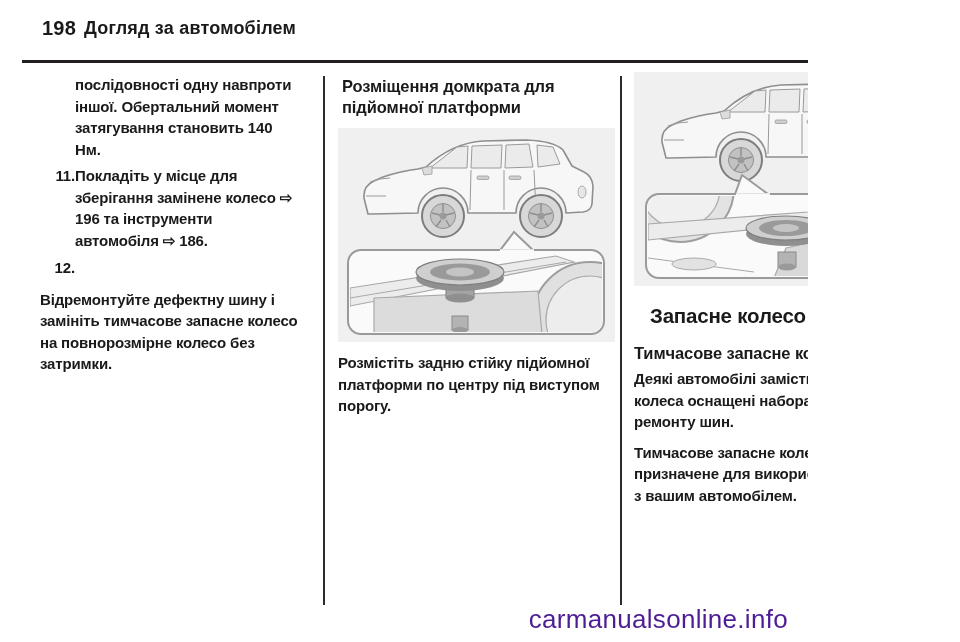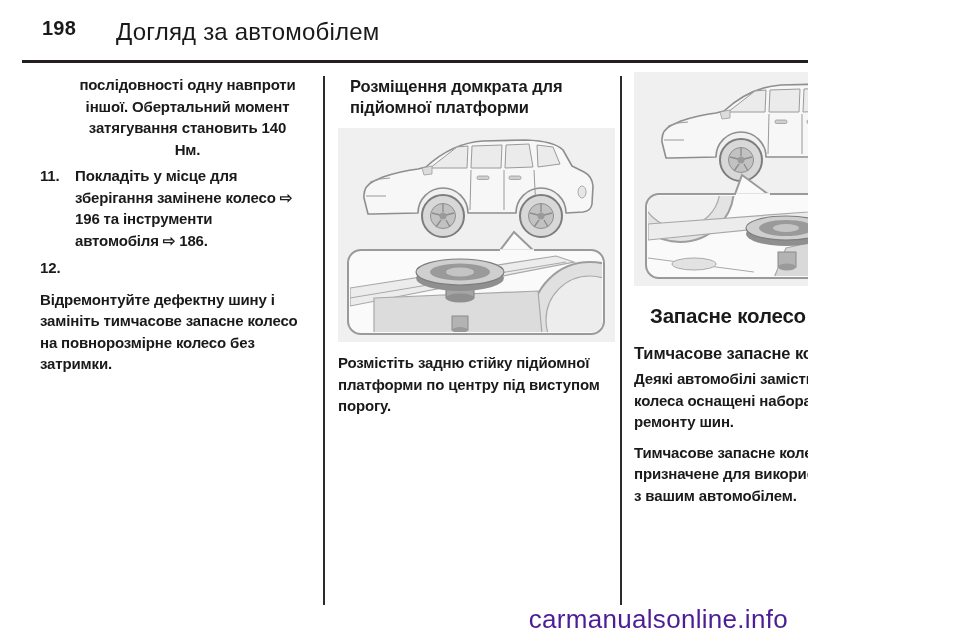--- a/index.html
+++ b/index.html
@@ -2,36 +2,36 @@
 <html lang="uk"><head>
 <meta charset="utf-8">
 <style>
   html,body{margin:0;padding:0;background:#ffffff;}
   #page{
     position:relative;width:808px;height:642px;background:#ffffff;overflow:hidden;
     font-family:"Liberation Sans",sans-serif;color:#1a1a1a;
   }
   
   .hdr-num{position:absolute;left:42px;top:17px;font-size:20px;font-weight:700;letter-spacing:.2px;}
-  .hdr-title{position:absolute;left:116px;top:18px;font-size:24px;font-weight:400;letter-spacing:.2px;}
+  .hdr-title{position:absolute;left:84px;top:18px;font-size:18px;font-weight:700;letter-spacing:.2px;}
   .hdr-rule{position:absolute;left:22px;top:60px;width:917px;height:2.5px;background:#231f20;}
   
   .vdiv{position:absolute;top:76px;width:2px;height:529px;background:#2b2b2b;}
   .vdiv.d1{left:323px;} .vdiv.d2{left:620px;}
   
   .col{position:absolute;top:74px;font-size:15px;line-height:21.5px;font-weight:600;letter-spacing:-.15px;}
   #col1{left:40px;width:260px;}
   #col2{left:338px;width:277px;}
   #col3{left:634px;width:281px;top:72px;}
-  .cont-para{margin:0 0 5px 35px;text-align:center;}
+  .cont-para{margin:0 0 5px 35px;}
   .list-item{display:flex;margin:0 0 6px 0;}
-  .list-item .num{width:35px;flex:0 0 35px;}
+  .list-item .num{width:35px;flex:0 0 35px;text-align:right;}
   .list-item .txt{flex:1;}
   .closing-para{margin:10px 0 0 0;}
-  .sec-head{font-size:16.5px;line-height:21px;font-weight:700;letter-spacing:-.1px;margin:2px 0 10px 12px;}
+  .sec-head{font-size:16.5px;line-height:21px;font-weight:700;letter-spacing:-.1px;margin:2px 0 10px 4px;}
   .panel{width:277px;height:214px;background:#f0f0f0;}
   .caption{margin:10px 0 0 0;}
   .big-head{font-size:20.5px;line-height:24px;font-weight:700;letter-spacing:-.2px;margin:18px 0 0 16px;}
   .sub-head{font-size:16.5px;line-height:21px;font-weight:700;letter-spacing:-.1px;margin:15px 0 4px 0;}
   .para{margin:4px 0 0 0;}
   .para + .para{margin-top:9px;}
   
   .watermark{position:absolute;right:20px;top:604px;font-size:26px;line-height:30px;
     font-weight:400;color:#4c1d95;letter-spacing:.3px;text-decoration:none;}
   svg{display:block;}

